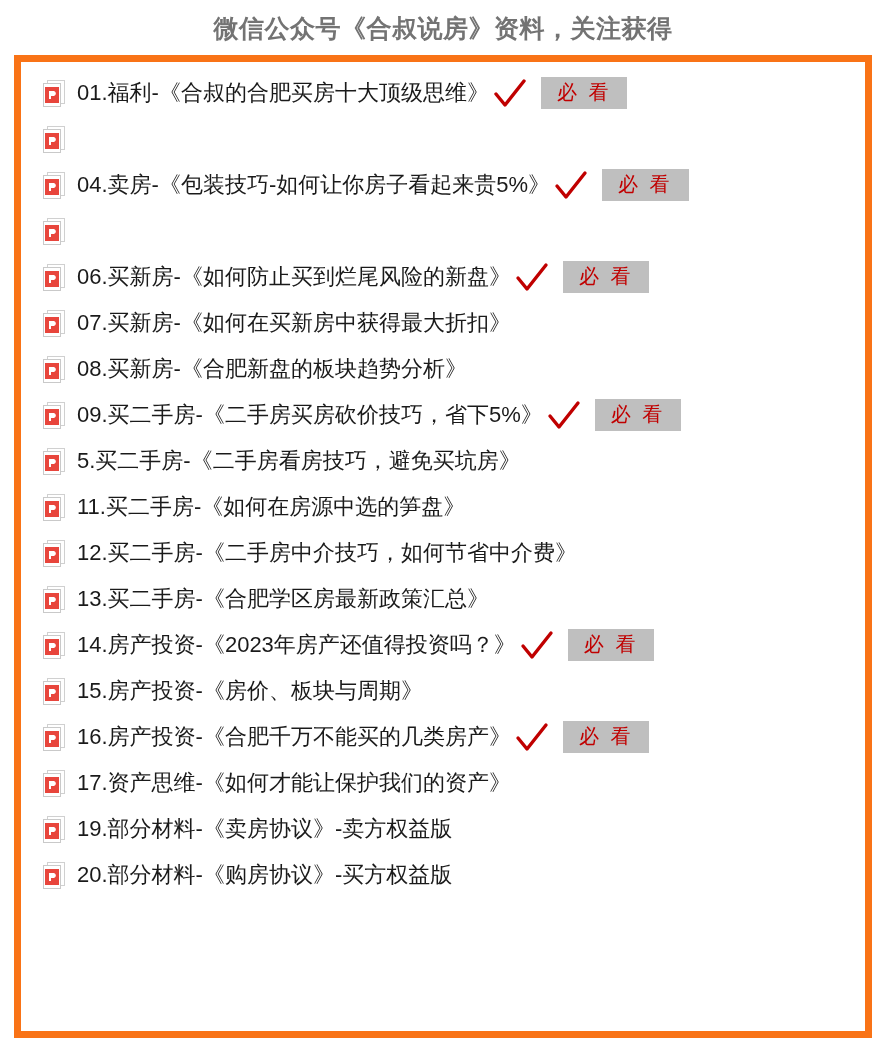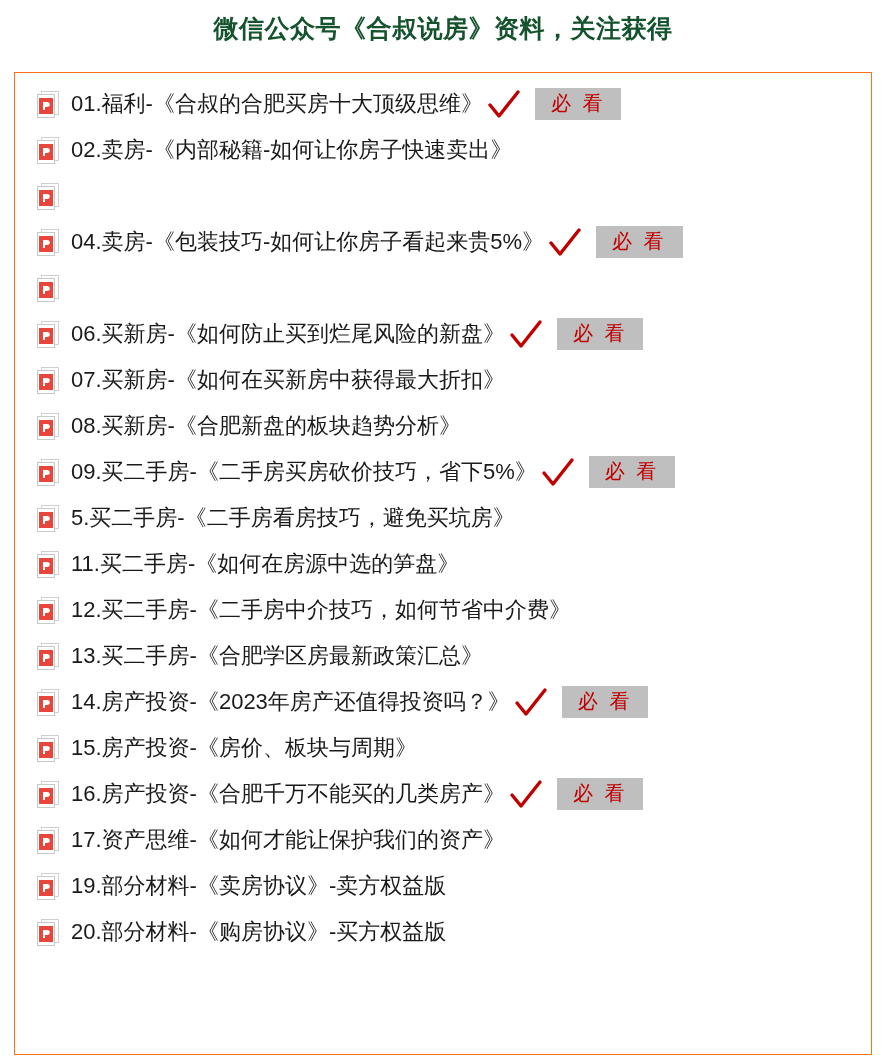--- a/index.html
+++ b/index.html
@@ -15,31 +15,31 @@
     overflow: hidden;
   }
   .page {
     position: relative;
     width: 886px;
     height: 1057px;
     background: #ffffff;
   }
   .page-title {
     text-align: center;
-    color: #14532d;
+    color: #737373;
     font-size: 25px;
     font-weight: bold;
     letter-spacing: 0.5px;
     padding-top: 12px;
     padding-bottom: 10px;
     white-space: nowrap;
   }
   .list-frame {
-    margin: 17px 14px;
-    border: 1px solid #f97316;
+    margin: 0 14px;
+    border: 7px solid #f97316;
     background: #ffffff;
     height: 983px;
     padding: 8px 0 16px 0;
   }
   .row {
     position: relative;
     display: flex;
     align-items: center;
     height: 46px;
     padding-left: 22px;
@@ -109,32 +109,20 @@
       <div class="row">
   <span class="ppt-icon">
     <svg width="22" height="27" viewBox="0 0 22 27" xmlns="http://www.w3.org/2000/svg">
       <rect x="4.5" y="0.5" width="17" height="23" fill="#ffffff" stroke="#d0d0d0"></rect>
       <rect x="0.5" y="3.5" width="17" height="23" fill="#ffffff" stroke="#c9c9c9"></rect>
       <rect x="2" y="7" width="14" height="16" fill="#e8453c"></rect>
       <path d="M6 11 h5 a2.6 2.6 0 0 1 0 5 H8 v3 H6 z" fill="#ffffff"></path>
       <path d="M12.2 9.6 a4.6 4.6 0 0 1 0 9.2 z" fill="#ffffff" opacity="0.0"></path>
     </svg>
   </span>
-        <span class="row-text">02.卖房-《内部秘籍-如何让你房子快速卖出》</span>
-      </div>
-      <div class="row">
-  <span class="ppt-icon">
-    <svg width="22" height="27" viewBox="0 0 22 27" xmlns="http://www.w3.org/2000/svg">
-      <rect x="4.5" y="0.5" width="17" height="23" fill="#ffffff" stroke="#d0d0d0"></rect>
-      <rect x="0.5" y="3.5" width="17" height="23" fill="#ffffff" stroke="#c9c9c9"></rect>
-      <rect x="2" y="7" width="14" height="16" fill="#e8453c"></rect>
-      <path d="M6 11 h5 a2.6 2.6 0 0 1 0 5 H8 v3 H6 z" fill="#ffffff"></path>
-      <path d="M12.2 9.6 a4.6 4.6 0 0 1 0 9.2 z" fill="#ffffff" opacity="0.0"></path>
-    </svg>
-  </span>
       </div>
       <div class="row">
   <span class="ppt-icon">
     <svg width="22" height="27" viewBox="0 0 22 27" xmlns="http://www.w3.org/2000/svg">
       <rect x="4.5" y="0.5" width="17" height="23" fill="#ffffff" stroke="#d0d0d0"></rect>
       <rect x="0.5" y="3.5" width="17" height="23" fill="#ffffff" stroke="#c9c9c9"></rect>
       <rect x="2" y="7" width="14" height="16" fill="#e8453c"></rect>
       <path d="M6 11 h5 a2.6 2.6 0 0 1 0 5 H8 v3 H6 z" fill="#ffffff"></path>
       <path d="M12.2 9.6 a4.6 4.6 0 0 1 0 9.2 z" fill="#ffffff" opacity="0.0"></path>
     </svg>

